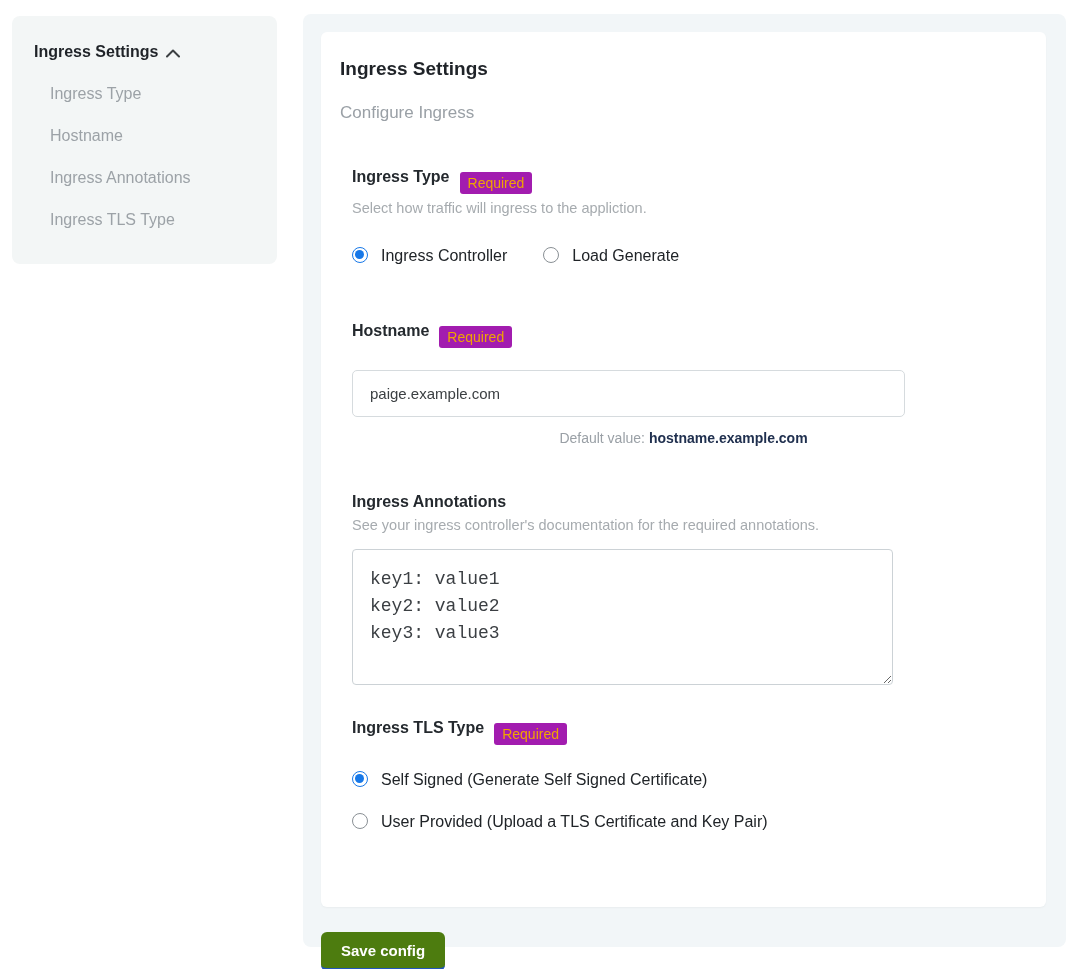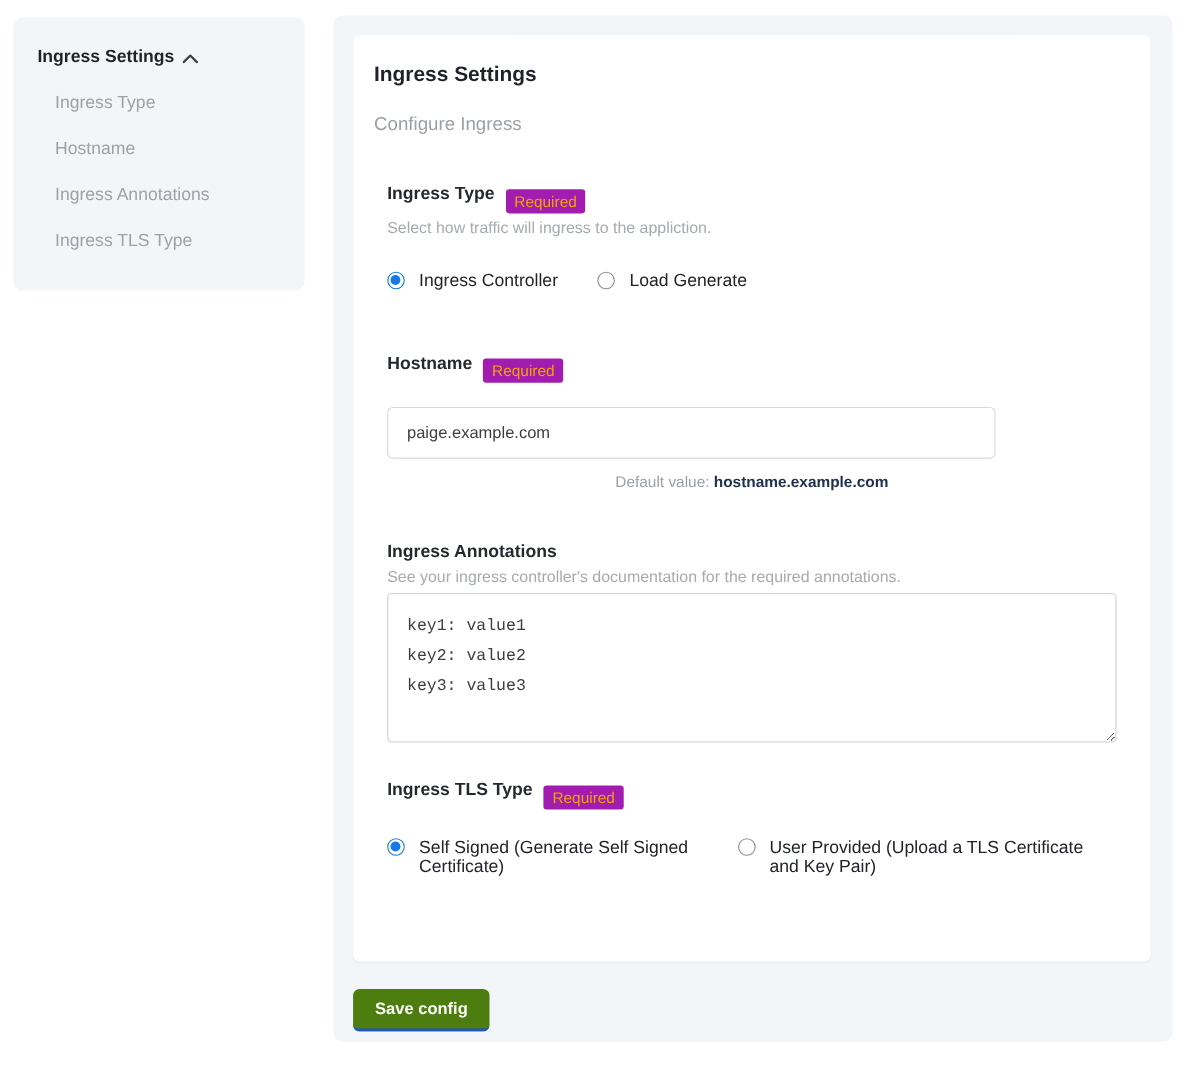--- a/index.html
+++ b/index.html
@@ -91,21 +91,21 @@
     margin-top: 12px;
   }
   .section-desc {
     font-size: 14.5px;
     color: #a6abaf;
     margin-bottom: 0;
   }
 
   
   .radio-row { display: flex; gap: 36px; margin-top: 31px; }
-  .radio-col { display: flex; gap: 24px; margin-top: 26px; }
+  .radio-col { display: flex; flex-direction: column; gap: 24px; margin-top: 26px; }
   .radio-option {
     display: flex;
     align-items: flex-start;
     gap: 13px;
     font-size: 16px;
     color: #202428;
     cursor: pointer;
   }
   .radio-option input[type="radio"] {
     appearance: none;
@@ -147,28 +147,28 @@
     margin-top: 13px;
     font-size: 14px;
     color: #9aa0a6;
     text-align: center;
   }
   .default-value {
     font-weight: bold;
     color: #20304f;
   }
   .annotations-textarea {
-    width: 663px;
+    width: 541px;
     height: 136px;
-    margin-top: 6px;
+    margin-top: 16px;
     border: 1px solid #ccd2d6;
     border-radius: 4px;
     padding: 16px 17px;
     font-family: "Liberation Mono", monospace;
-    font-size: 15px;
+    font-size: 18px;
     line-height: 27px;
     color: #3b3f43;
     resize: both;
     outline: none;
   }
 
   .section-hostname { margin-top: 49px; }
   .section-annotations { margin-top: 47px; }
   .section-tls { margin-top: 22px; }
 

